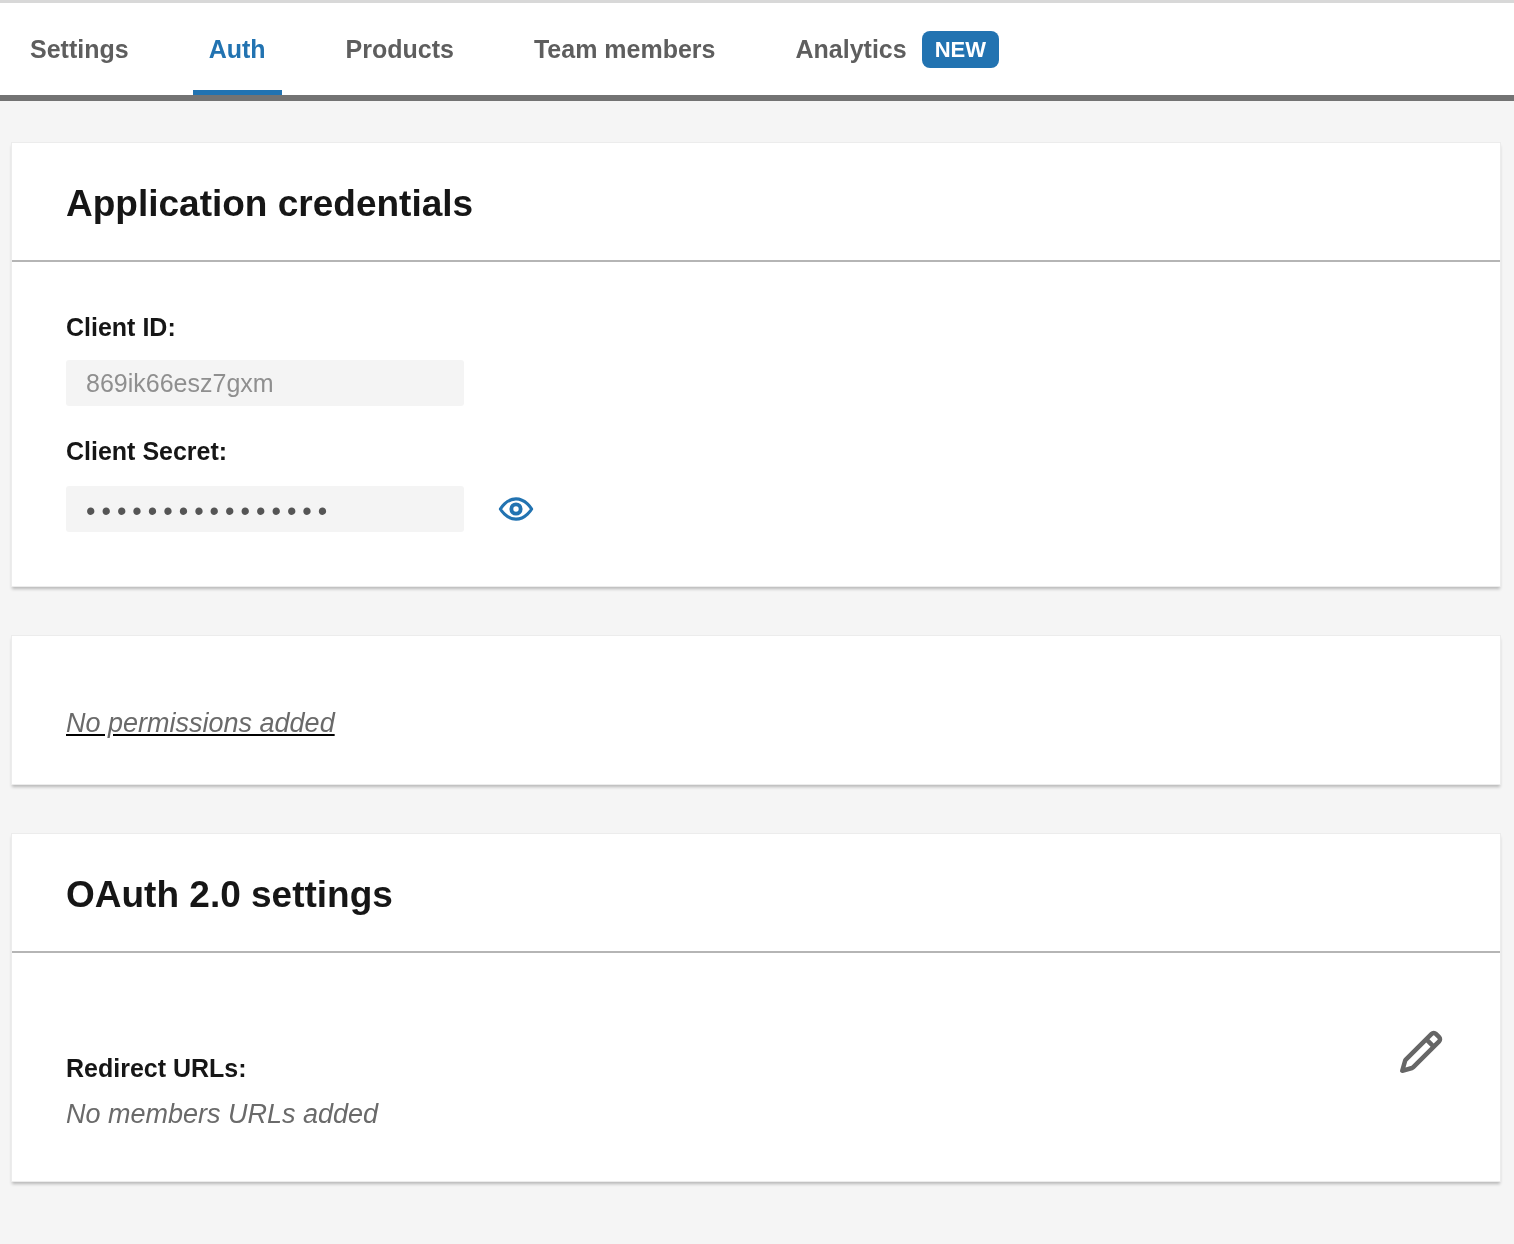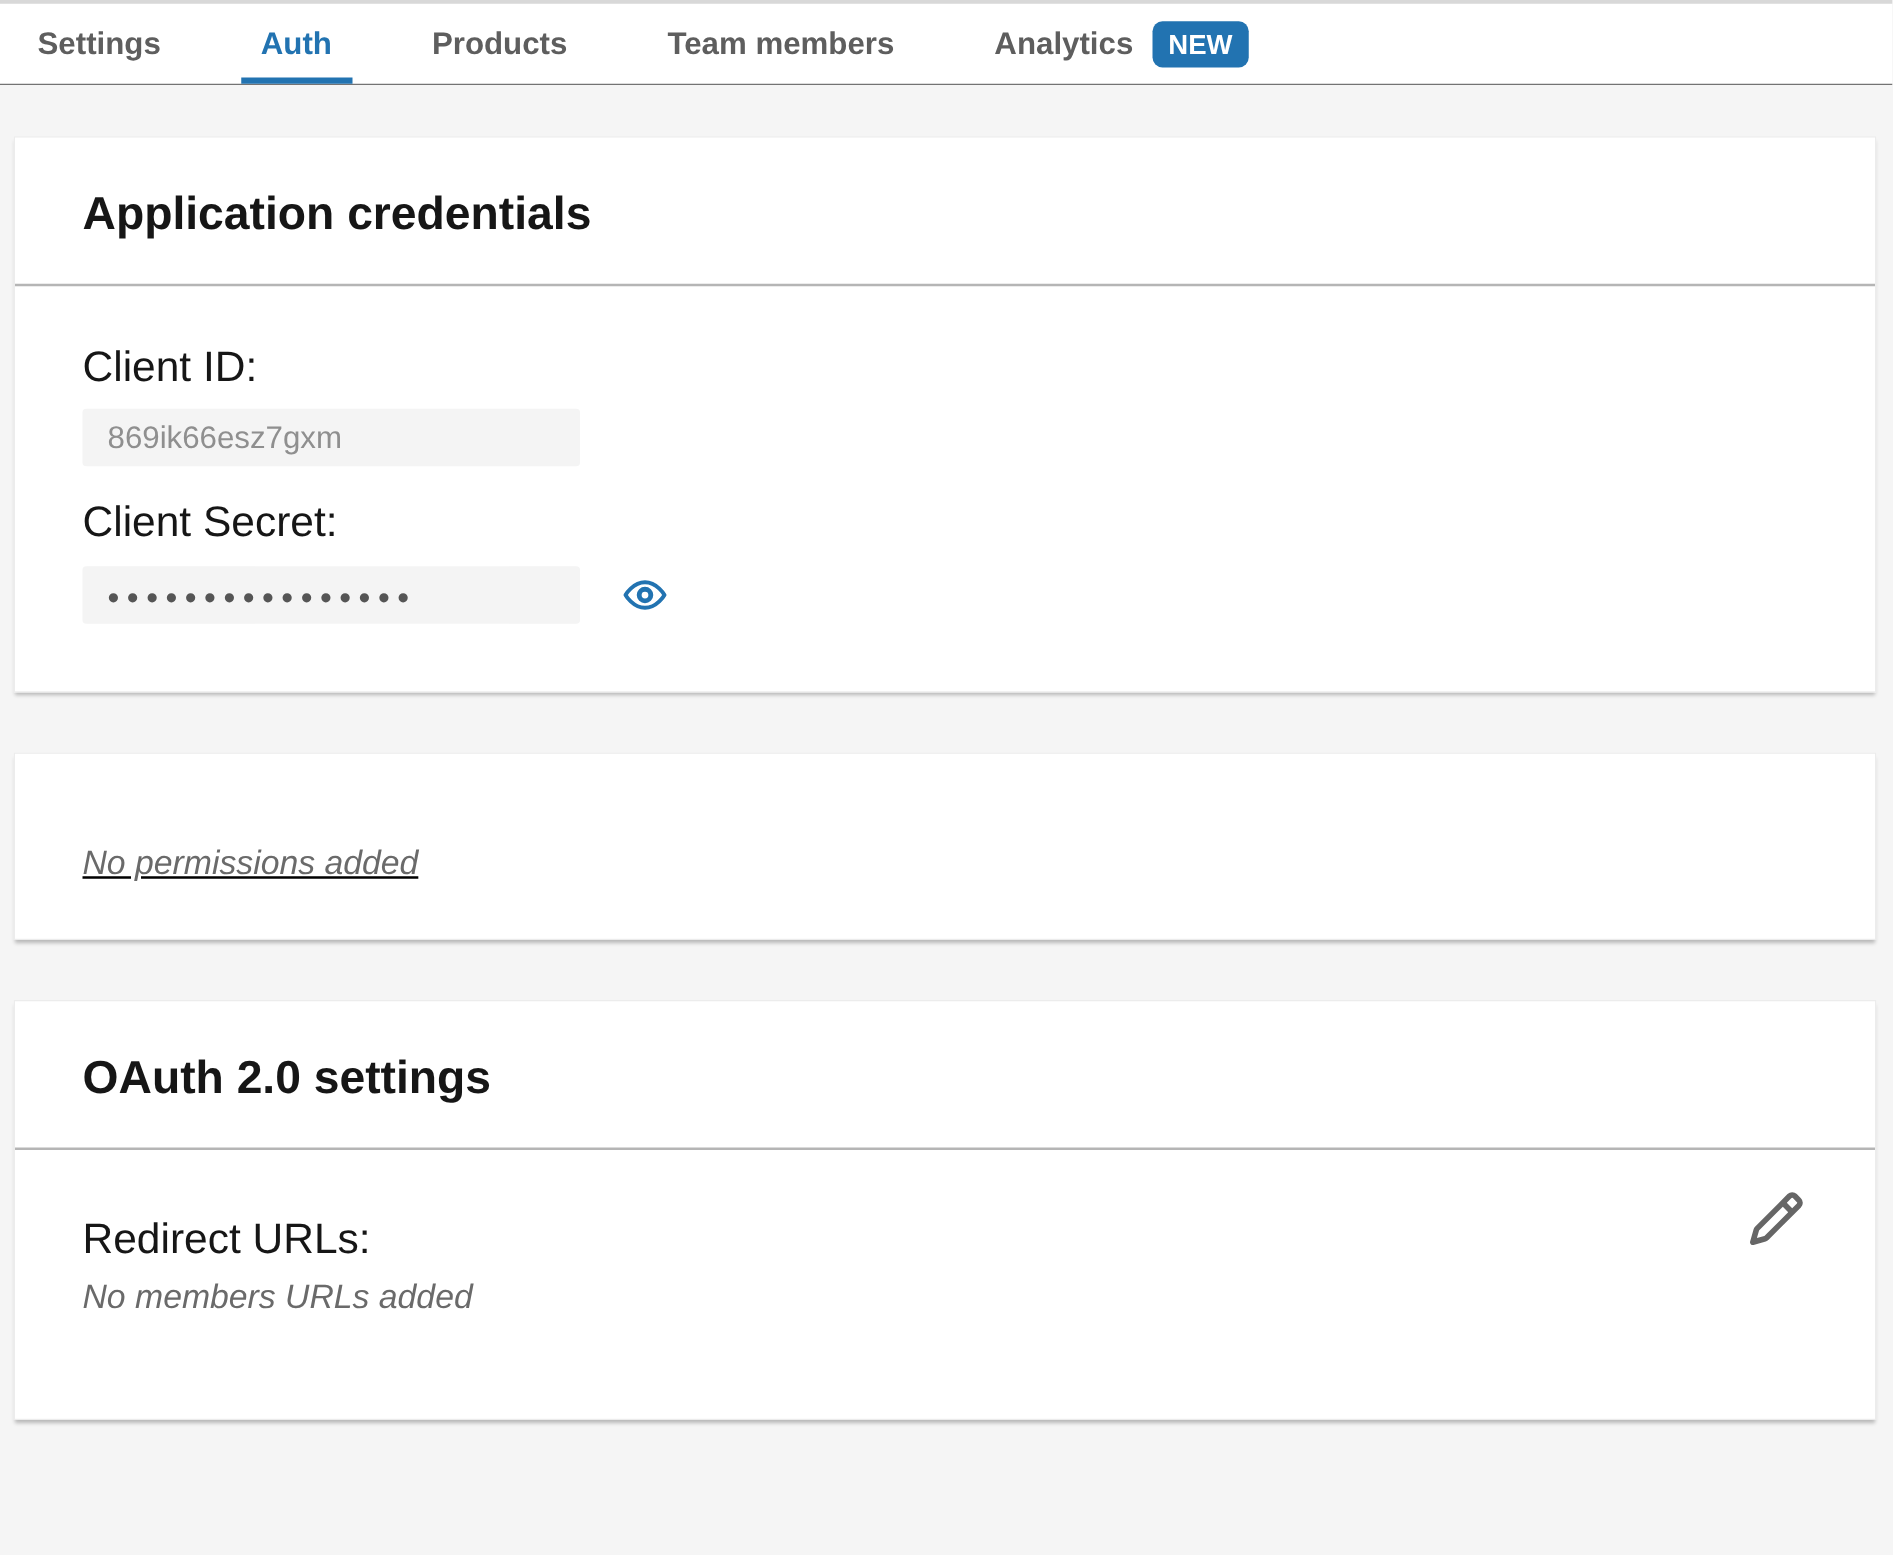--- a/index.html
+++ b/index.html
@@ -17,23 +17,23 @@
     background:var(--page-bg);
     font-family:"Liberation Sans", sans-serif;
     overflow:hidden;
   }
 
   
   .tabbar{
     display:flex;
     align-items:stretch;
     background:#ffffff;
-    height:68px;
+    height:101px;
     border-top:3px solid #d8d8d8;
-    border-bottom:1px solid #737373;
+    border-bottom:6px solid #737373;
     padding-left:14px;
   }
   .tab{
     position:relative;
     display:flex;
     align-items:center;
     padding:0 16px;
     margin-right:48px;
     font-size:25px;
     font-weight:600;
@@ -76,22 +76,22 @@
   .card-title{
     font-size:37px;
     font-weight:bold;
     color:var(--text-dark);
     line-height:33px;
   }
 
   
   .cred-body{padding:50px 54px 54px;}
   .field-label{
-    font-size:34px;
-    font-weight:normal;
+    font-size:25px;
+    font-weight:bold;
     color:var(--text-dark);
     line-height:30px;
   }
   .value-box{
     margin-top:18px;
     width:398px;
     height:46px;
     background:#f4f4f4;
     border-radius:3px;
     display:flex;
@@ -127,21 +127,22 @@
   .empty-text{
     font-style:italic;
     font-size:27px;
     color:var(--muted);
     line-height:30px;
   }
 
   
   .oauth-body{
     position:relative;
-    padding:56px 54px 83px;
+    padding:56px 54px 52px;
+    margin-top:44px;
   }
   .oauth-body .empty-text{margin-top:16px;}
   .edit-btn{
     position:absolute;
     top:30px;
     right:54px;
     background:none;border:none;
     cursor:pointer;
     width:50px;height:50px;
     display:flex;align-items:center;justify-content:center;

